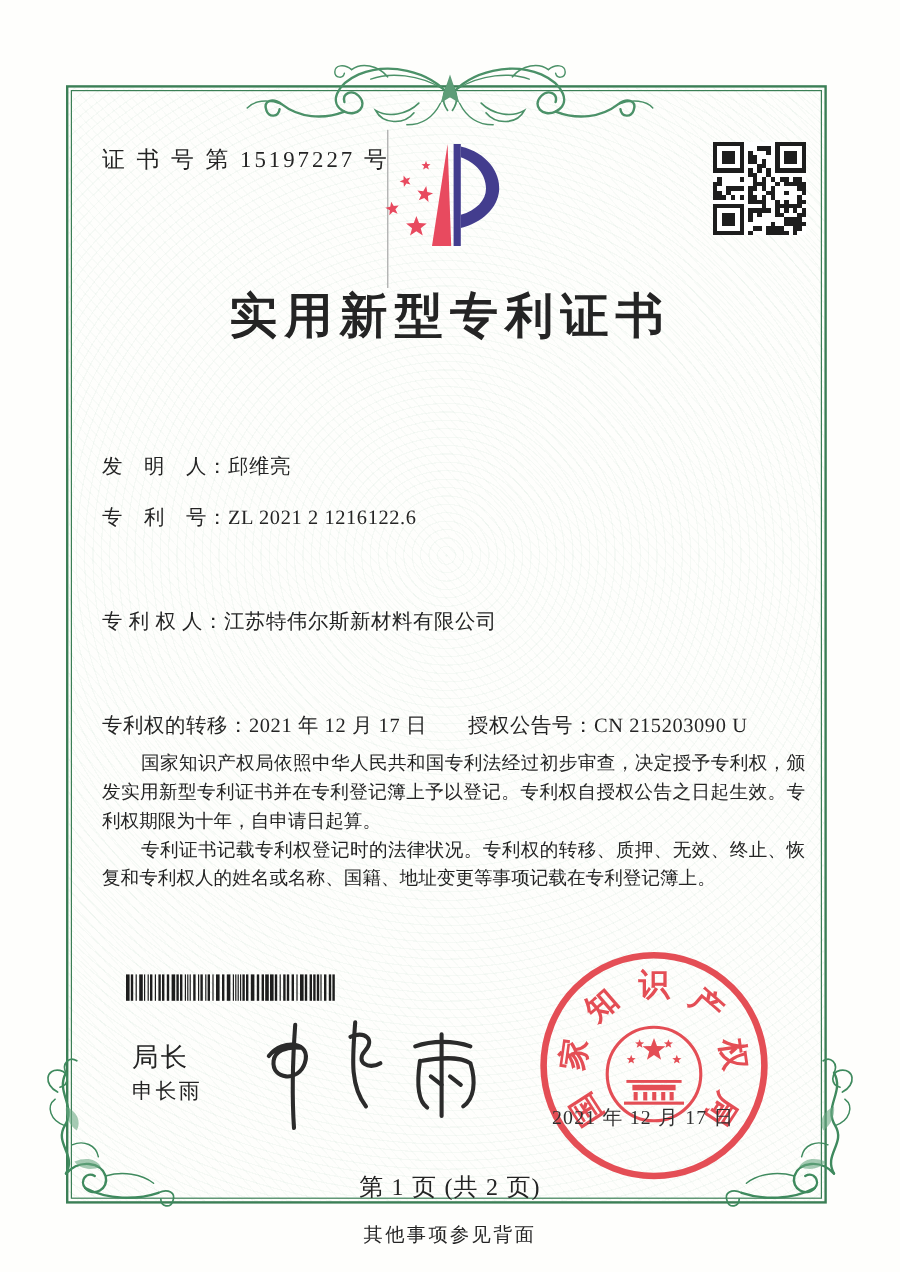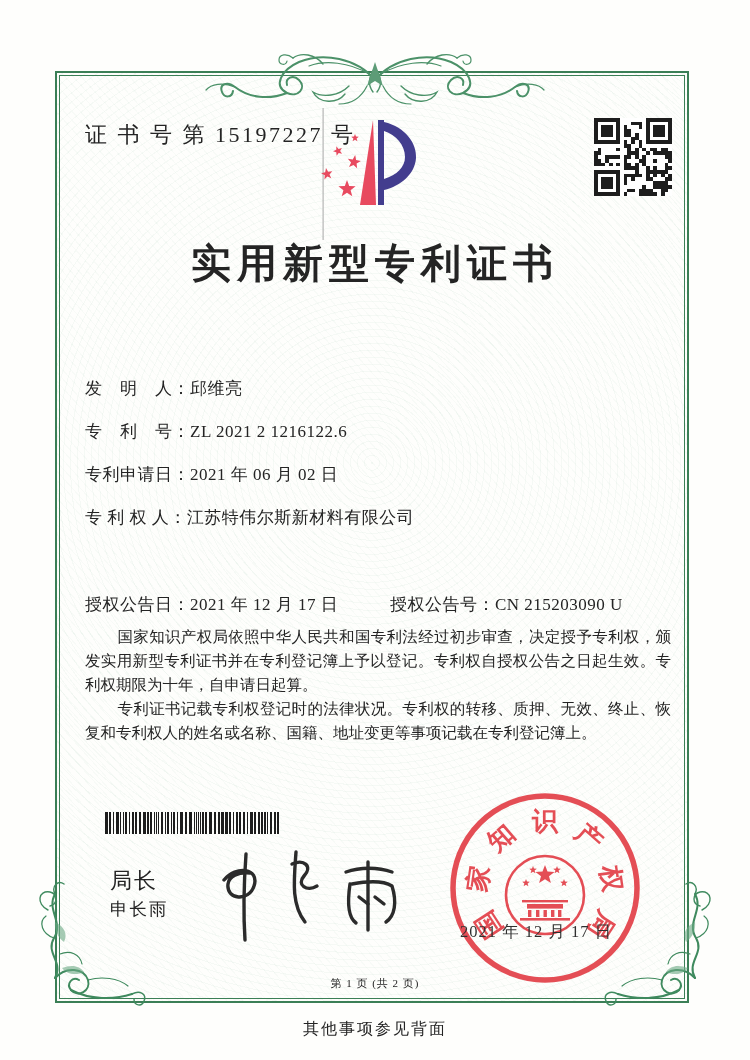--- a/index.html
+++ b/index.html
@@ -11,35 +11,35 @@
   
   .frame{
     position:absolute; left:55px; top:71px; width:634px; height:932px;
     border:2px solid #3b7f56; box-sizing:border-box;
     background:
       repeating-radial-gradient(circle at 50% 42%, rgba(96,164,126,.055) 0 1px, transparent 1px 7px),
       repeating-linear-gradient(48deg, rgba(96,164,126,.04) 0 1px, transparent 1px 6px);
   }
   .frame::before{content:""; position:absolute; inset:2px; border:1px solid #3b7f56;}
   .abs{position:absolute;}
-  .cert-no{left:85px; top:120px; font-size:22px; letter-spacing:2.5px;text-align:right;}
+  .cert-no{left:85px; top:120px; font-size:19px; letter-spacing:2.5px;text-align:right;}
   .title{left:0; right:0; top:236px; text-align:center; font-size:40px; font-weight:600; letter-spacing:6px;}
   .field-row{left:85px; font-size:17px; white-space:nowrap;}
   .r0{top:331px;} .r1{top:377px;} .r2{top:420px;} .r3{top:463px;}
   .r4{top:506px;} .r5{top:550px;} .r6{top:593px;}
   .field-label{letter-spacing:.5px;}
   .field-value{letter-spacing:.5px;}
   .grant-no{position:absolute; left:305px; top:0;text-align:center;}
   .body-text{left:85px; top:625px; width:586px; font-size:15.5px; line-height:24px; text-align:justify;}
   .body-text p{margin:0; text-indent:2.1em;}
   .barcode{left:105px; top:812px; width:290px; height:22px; display:flex; align-items:stretch;}
   .barcode i{display:block; background:#1d1d1d;}
   .sig-title{left:110px; top:866px; font-size:22px; letter-spacing:2px;}
   .sig-name{left:110px; top:897px; font-size:17.5px; letter-spacing:2px;}
-  .page-info{left:0; right:0; top:976px; text-align:center; font-size:11px; letter-spacing:1px;}
+  .page-info{left:0; right:0; top:976px; text-align:center; font-size:20px; letter-spacing:1px;}
   .back-note{left:0; right:0; top:1019px; text-align:center; font-size:16px; letter-spacing:2px;}
   svg{display:block;}
 </style>
 </head>
 <body>
 
 <div class="page">
 
   <div class="frame"></div>
 
@@ -246,29 +246,26 @@
     </svg>
 
   <div class="abs title">实用新型专利证书</div>
 
   <div class="abs field-row r1">
     <span class="field-label">发　明　人：</span><span class="field-value">邱维亮</span>
   </div>
   <div class="abs field-row r2">
     <span class="field-label">专　利　号：</span><span class="field-value">ZL 2021 2 1216122.6</span>
   </div>
-  <div class="abs field-row r3">
-    <span class="field-label">专利申请日：</span><span class="field-value">2021 年 06 月 02 日</span>
-  </div>
   <div class="abs field-row r4">
     <span class="field-label">专 利 权 人：</span><span class="field-value">江苏特伟尔斯新材料有限公司</span>
   </div>
   <div class="abs field-row r6">
     <span>
-      <span class="field-label">授权公告日：</span><span class="field-value">2021 年 12 月 17 日</span>
+      <span class="field-label">专利权的转移：</span><span class="field-value">2021 年 12 月 17 日</span>
     </span>
     <span class="grant-no">
       <span class="field-label">授权公告号：</span><span class="field-value">CN 215203090 U</span>
     </span>
   </div>
 
   <div class="abs body-text">
     <p>国家知识产权局依照中华人民共和国专利法经过初步审查，决定授予专利权，颁发实用新型专利证书并在专利登记簿上予以登记。专利权自授权公告之日起生效。专利权期限为十年，自申请日起算。</p>
     <p>专利证书记载专利权登记时的法律状况。专利权的转移、质押、无效、终止、恢复和专利权人的姓名或名称、国籍、地址变更等事项记载在专利登记簿上。</p>
   </div>

